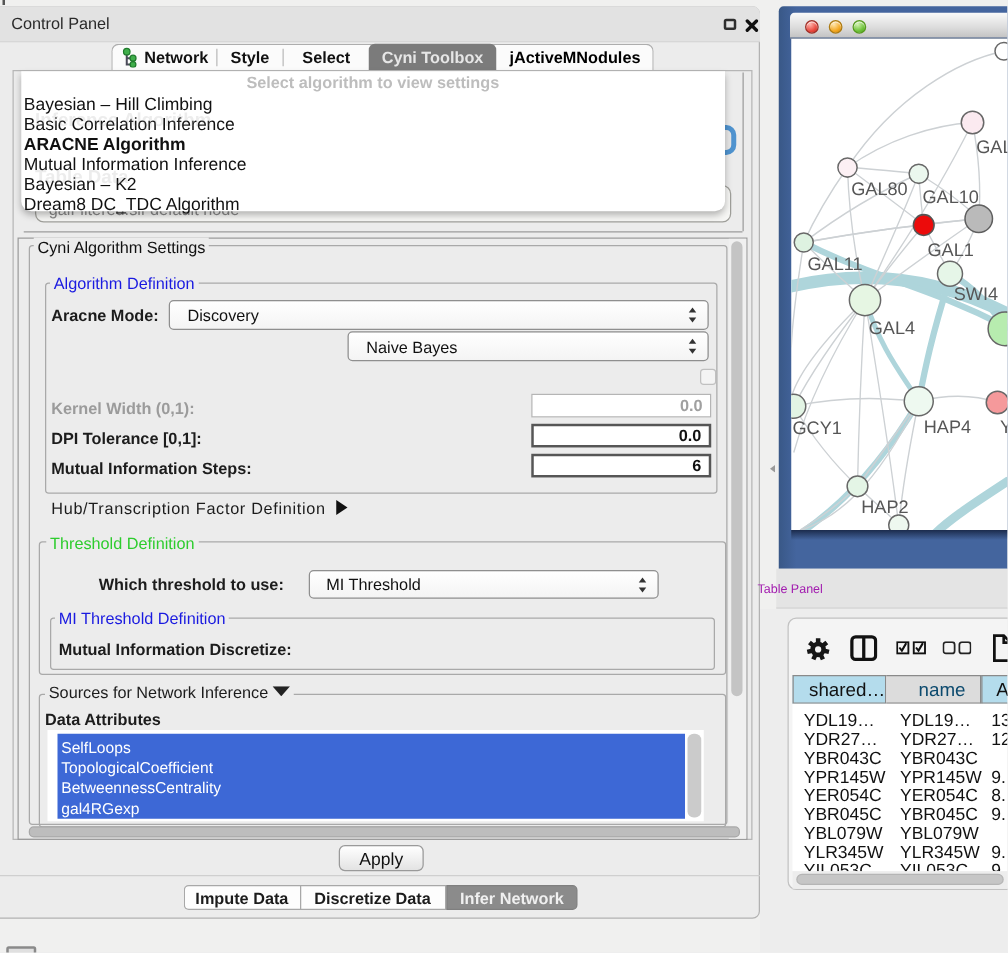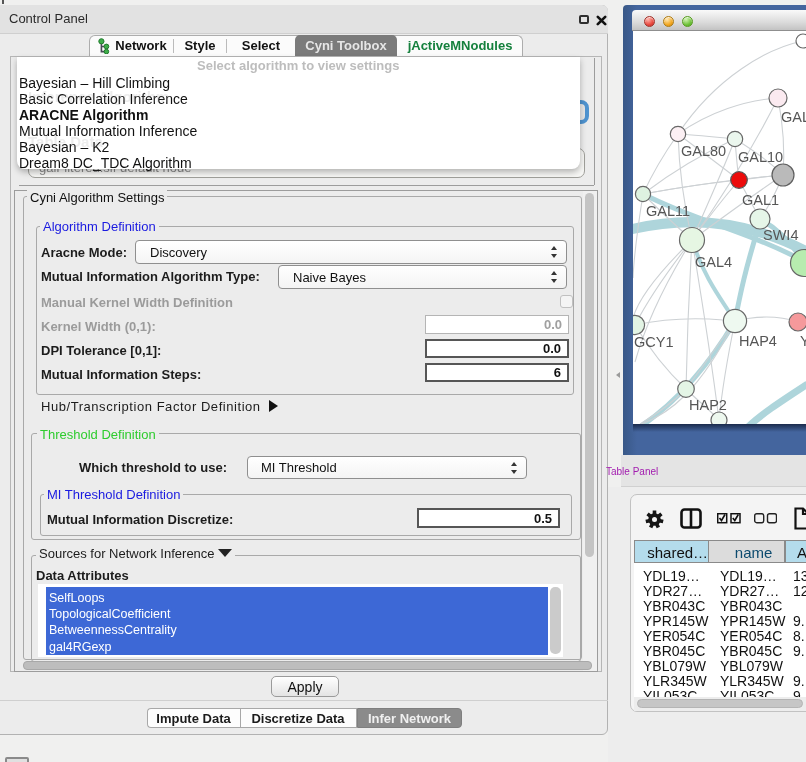--- a/index.html
+++ b/index.html
@@ -42,21 +42,21 @@
   <svg class="abs" style="left:96px;top:36px" width="14" height="18" viewBox="0 0 14 18">
     <path d="M5.4 5.3 V15.6 H10.4 M5.4 10.5 H10.4" stroke="#4a4a58" stroke-width="1.6" fill="none"></path>
     <circle cx="5.4" cy="5.3" r="2.6" fill="#3fae4a" stroke="#1f7a2c" stroke-width="1"></circle>
     <circle cx="10.4" cy="10.5" r="2.4" fill="#3fae4a" stroke="#1f7a2c" stroke-width="1"></circle>
     <circle cx="10.4" cy="15.6" r="2.3" fill="#3fae4a" stroke="#1f7a2c" stroke-width="1"></circle>
   </svg>
   <div class="abs" style="left:113px;top:38px;width:56px;text-align:center;font-size:13px;font-weight:700;color:#111;">Network</div>
   <div class="abs" style="left:176px;top:38px;width:48px;text-align:center;font-size:13px;font-weight:600;color:#111;">Style</div>
   <div class="abs" style="left:228px;top:38px;width:66px;text-align:center;font-size:13px;font-weight:600;color:#111;">Select</div>
   <div class="abs" style="left:296px;top:38px;width:100px;text-align:center;font-size:13px;font-weight:600;color:#e6e6e6;">Cyni Toolbox</div>
-  <div class="abs" style="left:398px;top:38px;width:124px;text-align:center;font-size:13px;font-weight:600;color:#15803d;">jActiveMNodules</div>
+  <div class="abs" style="left:398px;top:38px;width:124px;text-align:center;font-size:13px;font-weight:600;color:#000000;">jActiveMNodules</div>
 
   <div class="abs" style="left:10px;top:56px;width:592px;height:616px;background:#ececec;border:1px solid #b6b6b6;box-sizing:border-box;"></div>
 
   <div class="abs" style="left:28px;top:88px;font-size:15px;font-weight:bold;color:#9a9a9a;z-index:52;opacity:0.18;">Inference Algorithm</div>
   <div class="abs" style="left:28px;top:133px;font-size:15px;font-weight:bold;color:#9a9a9a;z-index:52;opacity:0.18;">Table Data</div>
   <div class="abs" style="left:552px;top:100px;width:37px;height:24px;background:#e6e6e6;border:4px solid #4f93cf;border-radius:8px;box-sizing:border-box;"></div>
   <div class="abs" style="left:28px;top:148px;width:557px;height:30px;background:#f6f6f4;border:1px solid #9f9f9a;border-radius:7px;box-sizing:border-box;overflow:hidden;">
      <div style="position:absolute;left:10px;top:11px;font-size:13px;color:#8a8a8a;">galFiltered.sif default node</div>
   </div>
   <div class="abs" style="left:19px;top:184.5px;width:575px;height:1px;background:#9c9c9c;"></div>
@@ -71,27 +71,25 @@
 
   <div class="grp" style="left:36px;top:226px;width:536px;height:167px;"></div>
   <div class="gtitle" style="left:40px;top:219px;color:#1a1ae0;">Algorithm Definition</div>
 
   <div class="lbl" style="left:41px;top:245px;">Aracne Mode:</div>
   <div class="combo" style="left:135px;top:240px;width:430px;height:22px;">
       <span class="ct">Discovery</span>
       <span class="arr"></span>
     </div>
 
-  <div class="lbl" style="left:41px;top:269px;">Mutual Information Algorithm Type:</div>
   <div class="combo" style="left:278px;top:265px;width:287px;height:22px;">
       <span class="ct">Naive Bayes</span>
       <span class="arr"></span>
     </div>
 
-  <div class="lbl dis" style="left:41px;top:295px;">Manual Kernel Width Definition</div>
   <div class="abs" style="left:560px;top:295px;width:13px;height:13px;background:#f4f4f4;border:1px solid #c0c0c0;border-radius:3px;box-sizing:border-box;"></div>
 
   <div class="lbl dis" style="left:41px;top:319px;">Kernel Width (0,1):</div>
   <div class="field" style="left:425px;top:315px;width:144px;height:19px;border:1px solid #b5b5b5;color:#a0a0a0;">0.0</div>
 
   <div class="lbl" style="left:41px;top:343px;">DPI Tolerance [0,1]:</div>
   <div class="field" style="left:425px;top:339px;width:144px;height:19px;border:2px solid #565656;color:#111;">0.0</div>
 
   <div class="lbl" style="left:41px;top:367px;">Mutual Information Steps:</div>
   <div class="field" style="left:425px;top:363px;width:144px;height:19px;border:2px solid #565656;color:#111;">6</div>
@@ -107,21 +105,20 @@
   <div class="lbl" style="left:79px;top:460px;">Which threshold to use:</div>
   <div class="combo" style="left:247px;top:456px;width:278px;height:21px;">
       <span class="ct" style="left:13px;">MI Threshold</span>
       <span class="arr"></span>
     </div>
 
   <div class="grp" style="left:40px;top:494px;width:530px;height:40px;"></div>
   <div class="gtitle" style="left:44px;top:487px;color:#1a1ae0;">MI Threshold Definition</div>
 
   <div class="lbl" style="left:47px;top:512px;">Mutual Information Discretize:</div>
-  <div class="field" style="left:417px;top:508px;width:143px;height:20px;border:2px solid #565656;color:#111;">0.5</div>
 
   <div class="grp" style="left:31px;top:555px;width:548px;height:105px;"></div>
   <div class="gtitle" style="left:36px;top:546px;color:#1c1c1c;font-weight:normal;">Sources for Network Inference <svg width="14" height="8" viewBox="0 0 14 8" style="vertical-align:1px;">
         <path d="M0 0 L14 0 L7 8 Z" fill="#222"></path>
       </svg></div>
   <div class="lbl" style="left:36px;top:568px;">Data Attributes</div>
 
   <div class="abs" style="left:38px;top:584px;width:525px;height:73px;background:#fff;"></div>
   <div class="abs" style="left:46px;top:586.5px;width:502px;height:68px;background:#3d68d6;"></div>
   <div class="abs" style="left:49px;top:590px;font-size:12.5px;color:#fff;line-height:16.2px;white-space:nowrap;">SelfLoops<br>TopologicalCoefficient<br>BetweennessCentrality<br>gal4RGexp</div>

